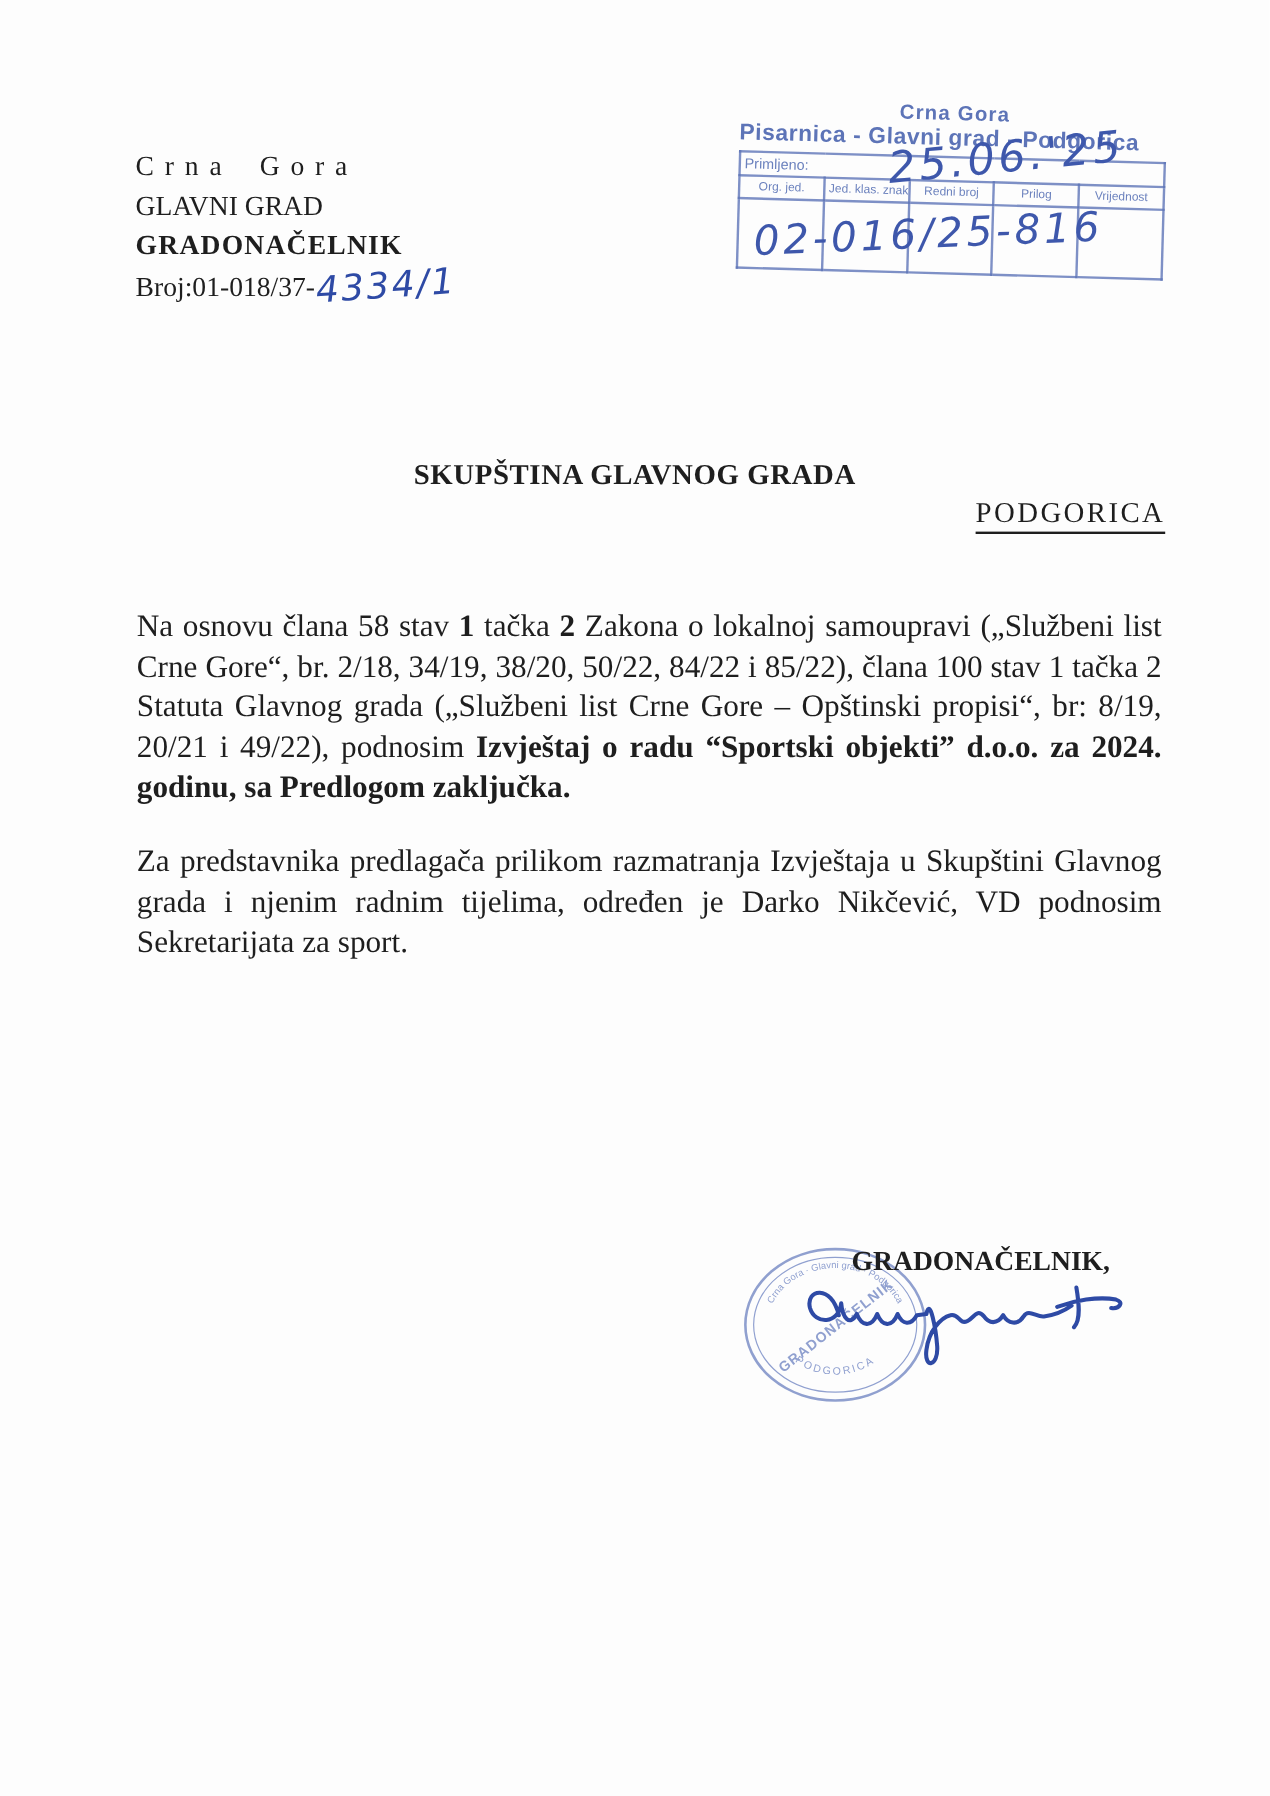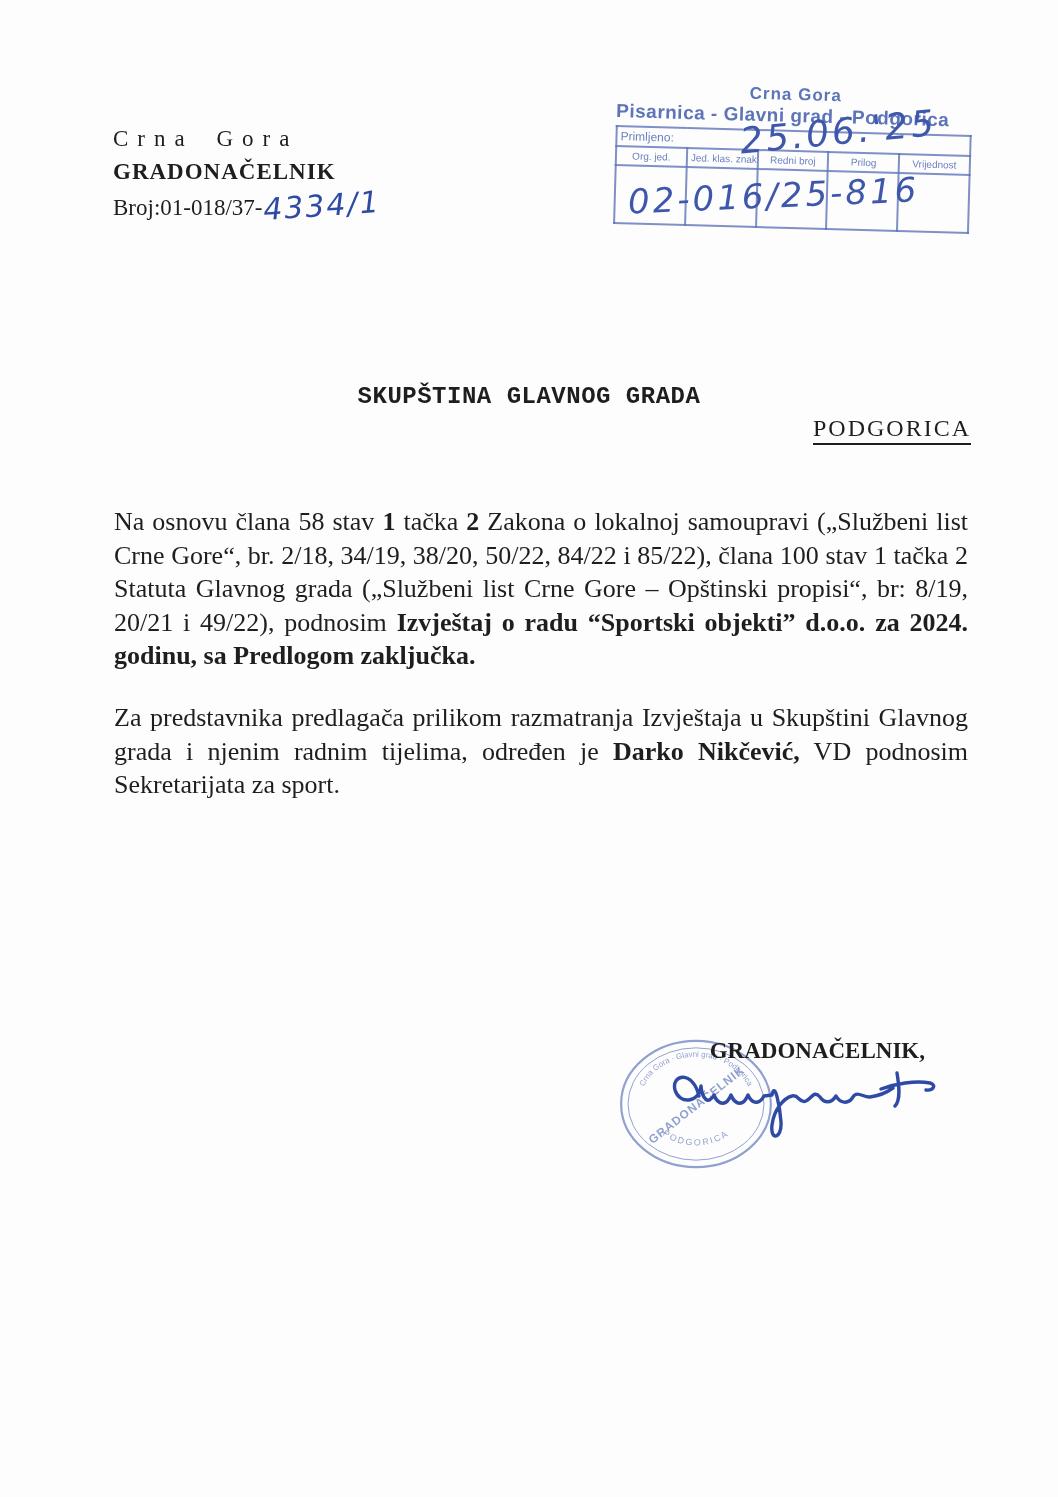--- a/index.html
+++ b/index.html
@@ -49,21 +49,21 @@
   }
   .stamp-received { font-size: 12px; height: 18px; text-align: left; }
   .stamp-table th { font-size: 10px; height: 17px; text-align: center; overflow: hidden; white-space: nowrap; }
   .stamp-empty-row td { height: 56px; }
   .hw-date { position: absolute; left: 124px; top: 24px; font-size: 36px; transform: rotate(-7deg); letter-spacing: 3px; }
   .hw-case { position: absolute; left: 14px;  top: 90px; font-size: 34px; transform: rotate(-4deg); letter-spacing: 3px; }
 
   
   .addr-title {
     position: absolute; top: 383px; left: 0; width: 100%;
-    text-align: center; font-size: 24px; font-weight: bold; letter-spacing: 0.5px; font-family: Liberation Mono, monospace;
+    text-align: center; font-size: 24px; font-weight: bold; letter-spacing: 0.5px;
   }
   .addr-city {
     position: absolute; top: 415px; right: 87px;
     font-size: 24px; letter-spacing: 2px;
     border-bottom: 2px solid #1e1e1e; padding-bottom: 1px;
   }
 
   
   .para {
     position: absolute; left: 114px; width: 854px;
@@ -81,20 +81,21 @@
   .seal-svg { position: absolute; left: 617px; top: 1038px; width: 158px; height: 132px; opacity: 0.85; z-index: 1; }
   .sign-svg { position: absolute; left: 665px; top: 1060px; width: 292px; height: 88px; z-index: 2; }
 </style>
 </head>
 <body>
 
 <div class="page">
 
   <div class="letterhead">
     <div class="lh-country">Crna Gora</div>
+    <div class="lh-org">GLAVNI GRAD</div>
     <div class="lh-office">GRADONAČELNIK</div>
     <div class="lh-ref"><span>Broj:01-018/37-</span><span class="hw ref-hw">4334/1</span></div>
   </div>
 
   <div class="stamp">
     <div class="stamp-line1">Crna Gora</div>
     <div class="stamp-line2">Pisarnica - Glavni grad - Podgorica</div>
     <table class="stamp-table">
       <tbody>
           <tr>
@@ -117,21 +118,21 @@
     </tbody>
       </table>
     <div class="hw hw-date">25.06.'25</div>
     <div class="hw hw-case">02-016/25-816</div>
   </div>
 
   <div class="addr-title">SKUPŠTINA GLAVNOG GRADA</div>
   <div class="addr-city">PODGORICA</div>
 
   <p class="para para1"><span>Na osnovu člana 58 stav </span><span style="font-weight: bold;">1</span><span> tačka </span><span style="font-weight: bold;">2</span><span> Zakona o lokalnoj samoupravi („Službeni list Crne Gore“, br. 2/18, 34/19, 38/20, 50/22, 84/22 i 85/22), člana 100 stav 1 tačka 2 Statuta Glavnog grada („Službeni list Crne Gore – Opštinski propisi“, br: 8/19, 20/21 i 49/22), podnosim </span><span style="font-weight: bold;">Izvještaj o radu “Sportski objekti” d.o.o. za 2024. godinu, sa Predlogom zaključka.</span></p>
-  <p class="para para2"><span>Za predstavnika predlagača prilikom razmatranja Izvještaja u Skupštini Glavnog grada i njenim radnim tijelima, određen je </span><span style="font-weight: bold;">Darko Nikčević,</span><span> VD podnosim Sekretarijata za sport.</span></p>
+  <p class="para para2"><span>Za predstavnika predlagača prilikom razmatranja Izvještaja u Skupštini Glavnog grada i njenim radnim tijelima, određen je </span><span style="font-weight: normal;">Darko Nikčević,</span><span> VD podnosim Sekretarijata za sport.</span></p>
 
   <svg class="seal-svg" viewBox="0 0 160 134" xmlns="http://www.w3.org/2000/svg">
     <g fill="none" stroke="#7d90c8">
       <ellipse cx="80" cy="67" rx="76" ry="64" stroke-width="2.2"></ellipse>
       <ellipse cx="80" cy="67" rx="69" ry="57" stroke-width="1"></ellipse>
     </g>
     <defs>
       <path id="sealTopArc" d="M 23 67 A 57 48 0 0 1 137 67"></path>
       <path id="sealBottomArc" d="M 31 78 A 51 43 0 0 0 129 78"></path>
     </defs>

